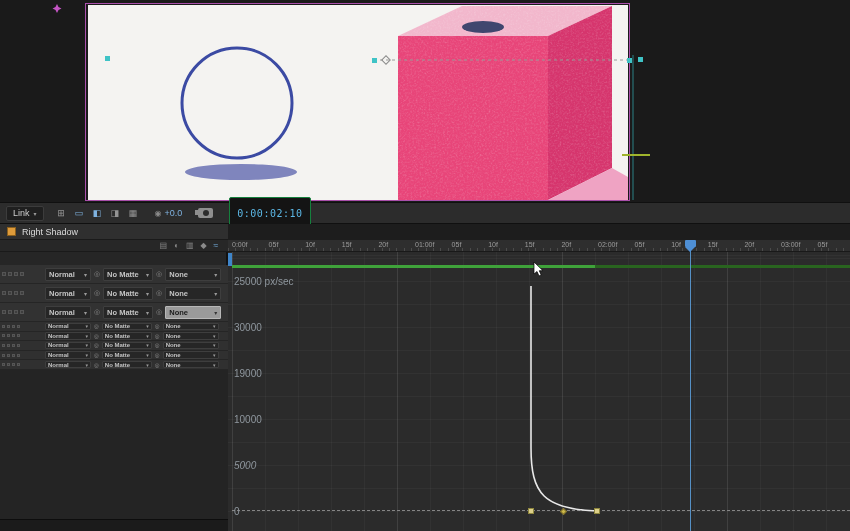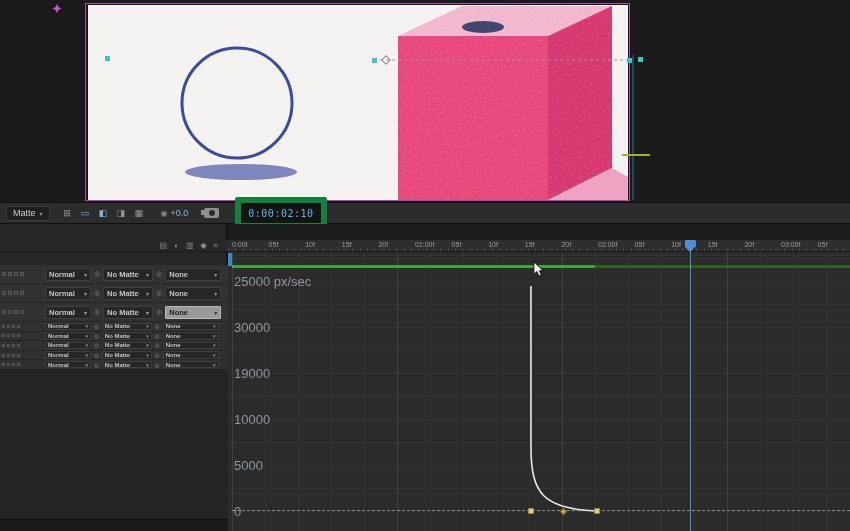--- a/index.html
+++ b/index.html
@@ -18,21 +18,21 @@
     padding:0 6px;font-size:9px;color:#ccc;border-radius:2px;}
   .dd-btn .car{font-size:6px;color:#999;}
   .tb-icons{display:flex;gap:3px;margin-left:6px;}
   .tb-ic{width:15px;height:14px;display:inline-flex;align-items:center;justify-content:center;font-size:9px;color:#949494;}
   .tb-ic.blue{color:#7fb2e0;}
   .exposure{display:flex;align-items:center;gap:3px;margin-left:10px;font-size:9px;color:#7fb2e0;}
   .exp-ic{color:#8a8a8a;font-size:8px;}
   .camera{margin-left:12px;width:15px;height:10px;background:#8f8f8f;border-radius:2px;position:relative;}
   .camera:before{content:"";position:absolute;left:5px;top:2px;width:6px;height:6px;border-radius:50%;background:#2c2c2c;}
   .camera:after{content:"";position:absolute;left:-3px;top:2px;width:3px;height:5px;background:#8f8f8f;}
-  .timecode{margin-left:12px;background:#141414;border:6px solid #15803d;color:#5cb8e6;
+  .timecode{margin-left:12px;background:#141414;border:1px solid #15803d;color:#5cb8e6;
     font-family:"DejaVu Sans Mono",monospace;font-size:10px;height:32px;display:flex;align-items:center;
     padding:0 7px;letter-spacing:.5px;border-radius:2px;}
 
   
   .lpanel{position:absolute;left:0;top:224px;width:228px;height:307px;background:#262626;border-right:2px solid #121212;}
   .comp-tab{position:absolute;left:0;top:0;width:228px;height:16px;background:#2f2f2f;display:flex;align-items:center;
     gap:6px;padding:0 7px;border-bottom:1px solid #1a1a1a;}
   .comp-ic{width:9px;height:9px;background:#de9b3a;border:1px solid #8a5f1e;}
   .comp-tab b{font-size:9px;font-weight:normal;color:#dcdcdc;}
   .sub-row{position:absolute;left:0;top:16px;width:228px;height:12px;background:#272727;border-bottom:1px solid #1a1a1a;
@@ -71,21 +71,21 @@
     background-image:repeating-linear-gradient(to right,#4b4b4b 0 1px,transparent 1px 7.32px);
     background-size:100% 3px;background-position:0 100%;background-repeat:no-repeat;}
   .rlab{position:absolute;top:1px;font-size:7px;color:#9c9c9c;white-space:nowrap;}
   .graph{position:absolute;left:228px;top:252px;width:622px;height:279px;background:#2b2b2b;
     background-image:
       repeating-linear-gradient(to right,rgba(255,255,255,.065) 0 1px,transparent 1px 165px),
       repeating-linear-gradient(to right,rgba(255,255,255,.035) 0 1px,transparent 1px 33px),
       repeating-linear-gradient(to bottom,rgba(255,255,255,.03) 0 1px,transparent 1px 23px);
     background-position:4px 0,4px 0,0 6px;}
   .yaxis{position:absolute;inset:0;pointer-events:none;}
-  .ylab{position:absolute;left:6px;transform:translateY(-50%);font-size:13px;color:#8f979e;white-space:nowrap;}
+  .ylab{position:absolute;left:6px;transform:translateY(-50%);font-size:10px;color:#8f979e;white-space:nowrap;}
   .zero{position:absolute;left:4px;right:0;top:258px;border-top:1px dashed #858585;}
   .curve{position:absolute;left:0;top:0;}
   .kf{position:absolute;top:256px;width:6px;height:6px;background:#ddd08a;border:1px solid #8f873e;}
   .kf.kd{top:257px;width:5px;height:5px;background:#cdb94a;border-color:#7e6f2a;transform:rotate(45deg);}
   .wa1{position:absolute;left:232px;top:265px;width:363px;height:3px;background:#3fa23a;}
   .wa2{position:absolute;left:595px;top:265px;width:255px;height:3px;background:#29641f;}
   .wstart{position:absolute;left:228px;top:253px;width:4px;height:13px;background:#3f85c9;}
   .playhead-line{position:absolute;left:690px;top:240px;width:1px;height:291px;background:#5a9bd6;opacity:.9;}
   .playhead-cap{position:absolute;left:685px;top:240px;width:11px;height:7px;background:#4e8fd5;border-radius:1px;}
   .playhead-cap:after{content:"";position:absolute;left:0;top:7px;width:0;height:0;
@@ -141,39 +141,43 @@
         <rect x="627" y="58" width="5" height="5" fill="#3fc3c6"></rect>
         <rect x="638" y="57" width="5" height="5" fill="#3fc3c6"></rect>
       </g>
 
       <path d="M57,4 l1.5,3 3,1.5 -3,1.5 -1.5,3 -1.5,-3 -3,-1.5 3,-1.5 z" fill="#c455c4"></path>
     </svg>
   </div>
 
   <div class="toolbar">
     <div class="dd-btn">
-      <span>Matte</span>
+      <span>Link</span>
       <span class="car">▾</span>
     </div>
     <div class="tb-icons">
       <span class="tb-ic">⊞</span>
       <span class="tb-ic blue">▭</span>
       <span class="tb-ic blue">◧</span>
       <span class="tb-ic">◨</span>
       <span class="tb-ic">▦</span>
     </div>
     <span class="exposure">
       <span class="exp-ic">◉</span>
       <span>+0.0</span>
     </span>
     <span class="camera"></span>
     <div class="timecode">0:00:02:10</div>
   </div>
 
   <div class="lpanel">
+    <div class="comp-tab">
+      <span class="comp-ic"></span>
+      <b>Right Shadow</b>
+    </div>
 
     <div class="sub-row">
       <span class="sub-ic">▤</span>
       <span class="sub-ic">◐</span>
       <span class="sub-ic">▥</span>
       <span class="sub-ic">◆</span>
       <span class="sub-ic active">≈</span>
     </div>
 
 
@@ -384,21 +388,21 @@
   <div class="graph">
     <div class="zero"></div>
     <svg class="curve" width="622" height="279" viewBox="0 0 622 279">
       <path d="M303,34 L303,196 C303,242 316,257 369,259" fill="none" stroke="#e8e8e8" stroke-width="1.6"></path>
     </svg>
     <div class="yaxis">
         <span class="ylab" style="top: 29px;">25000 px/sec</span>
         <span class="ylab" style="top: 75px;">30000</span>
         <span class="ylab" style="top: 121px;">19000</span>
         <span class="ylab" style="top: 167px;">10000</span>
-        <span class="ylab" style="top: 213px;">5000</span>
+        <span class="ylab" style="top: 213px; font-style: italic;">5000</span>
         <span class="ylab" style="top: 259px;">0</span>
       </div>
   <span class="kf" style="left: 300px;"></span>
       <span class="kf kd" style="left: 333px;"></span>
       <span class="kf" style="left: 366px;"></span>
     </div>
 
   <div class="wa1"></div>
   <div class="wa2"></div>
   <div class="wstart"></div>

